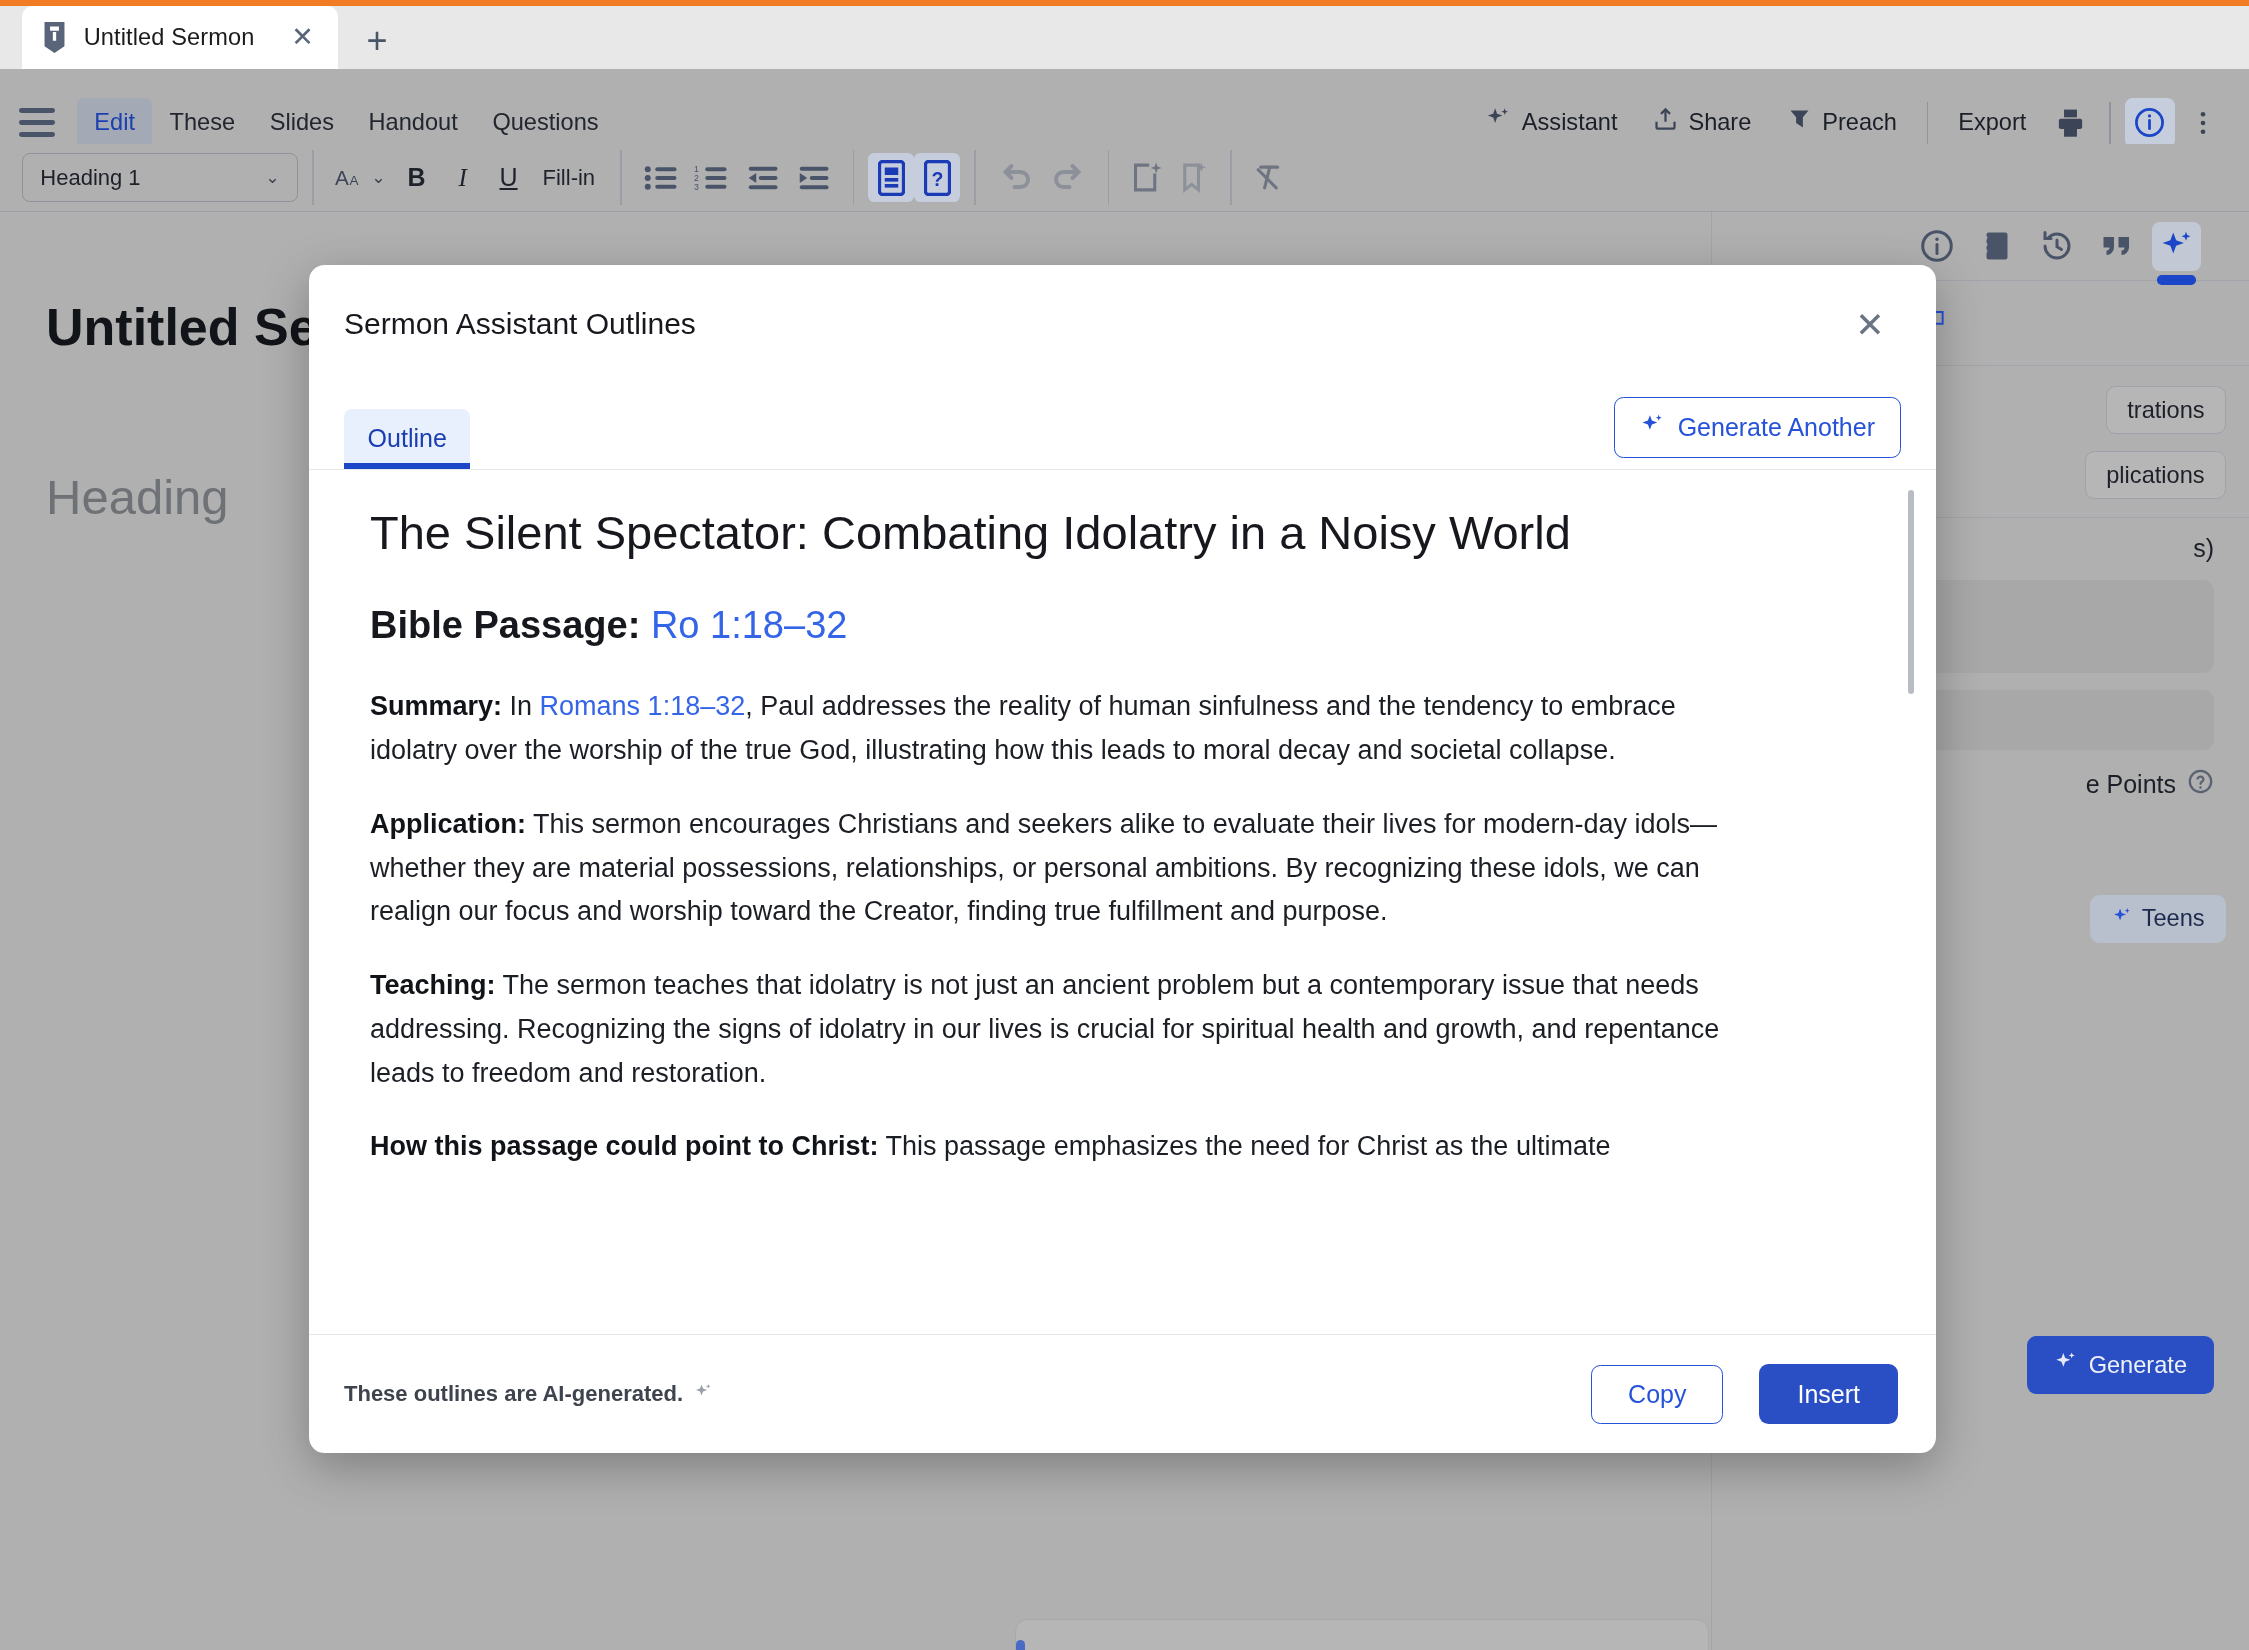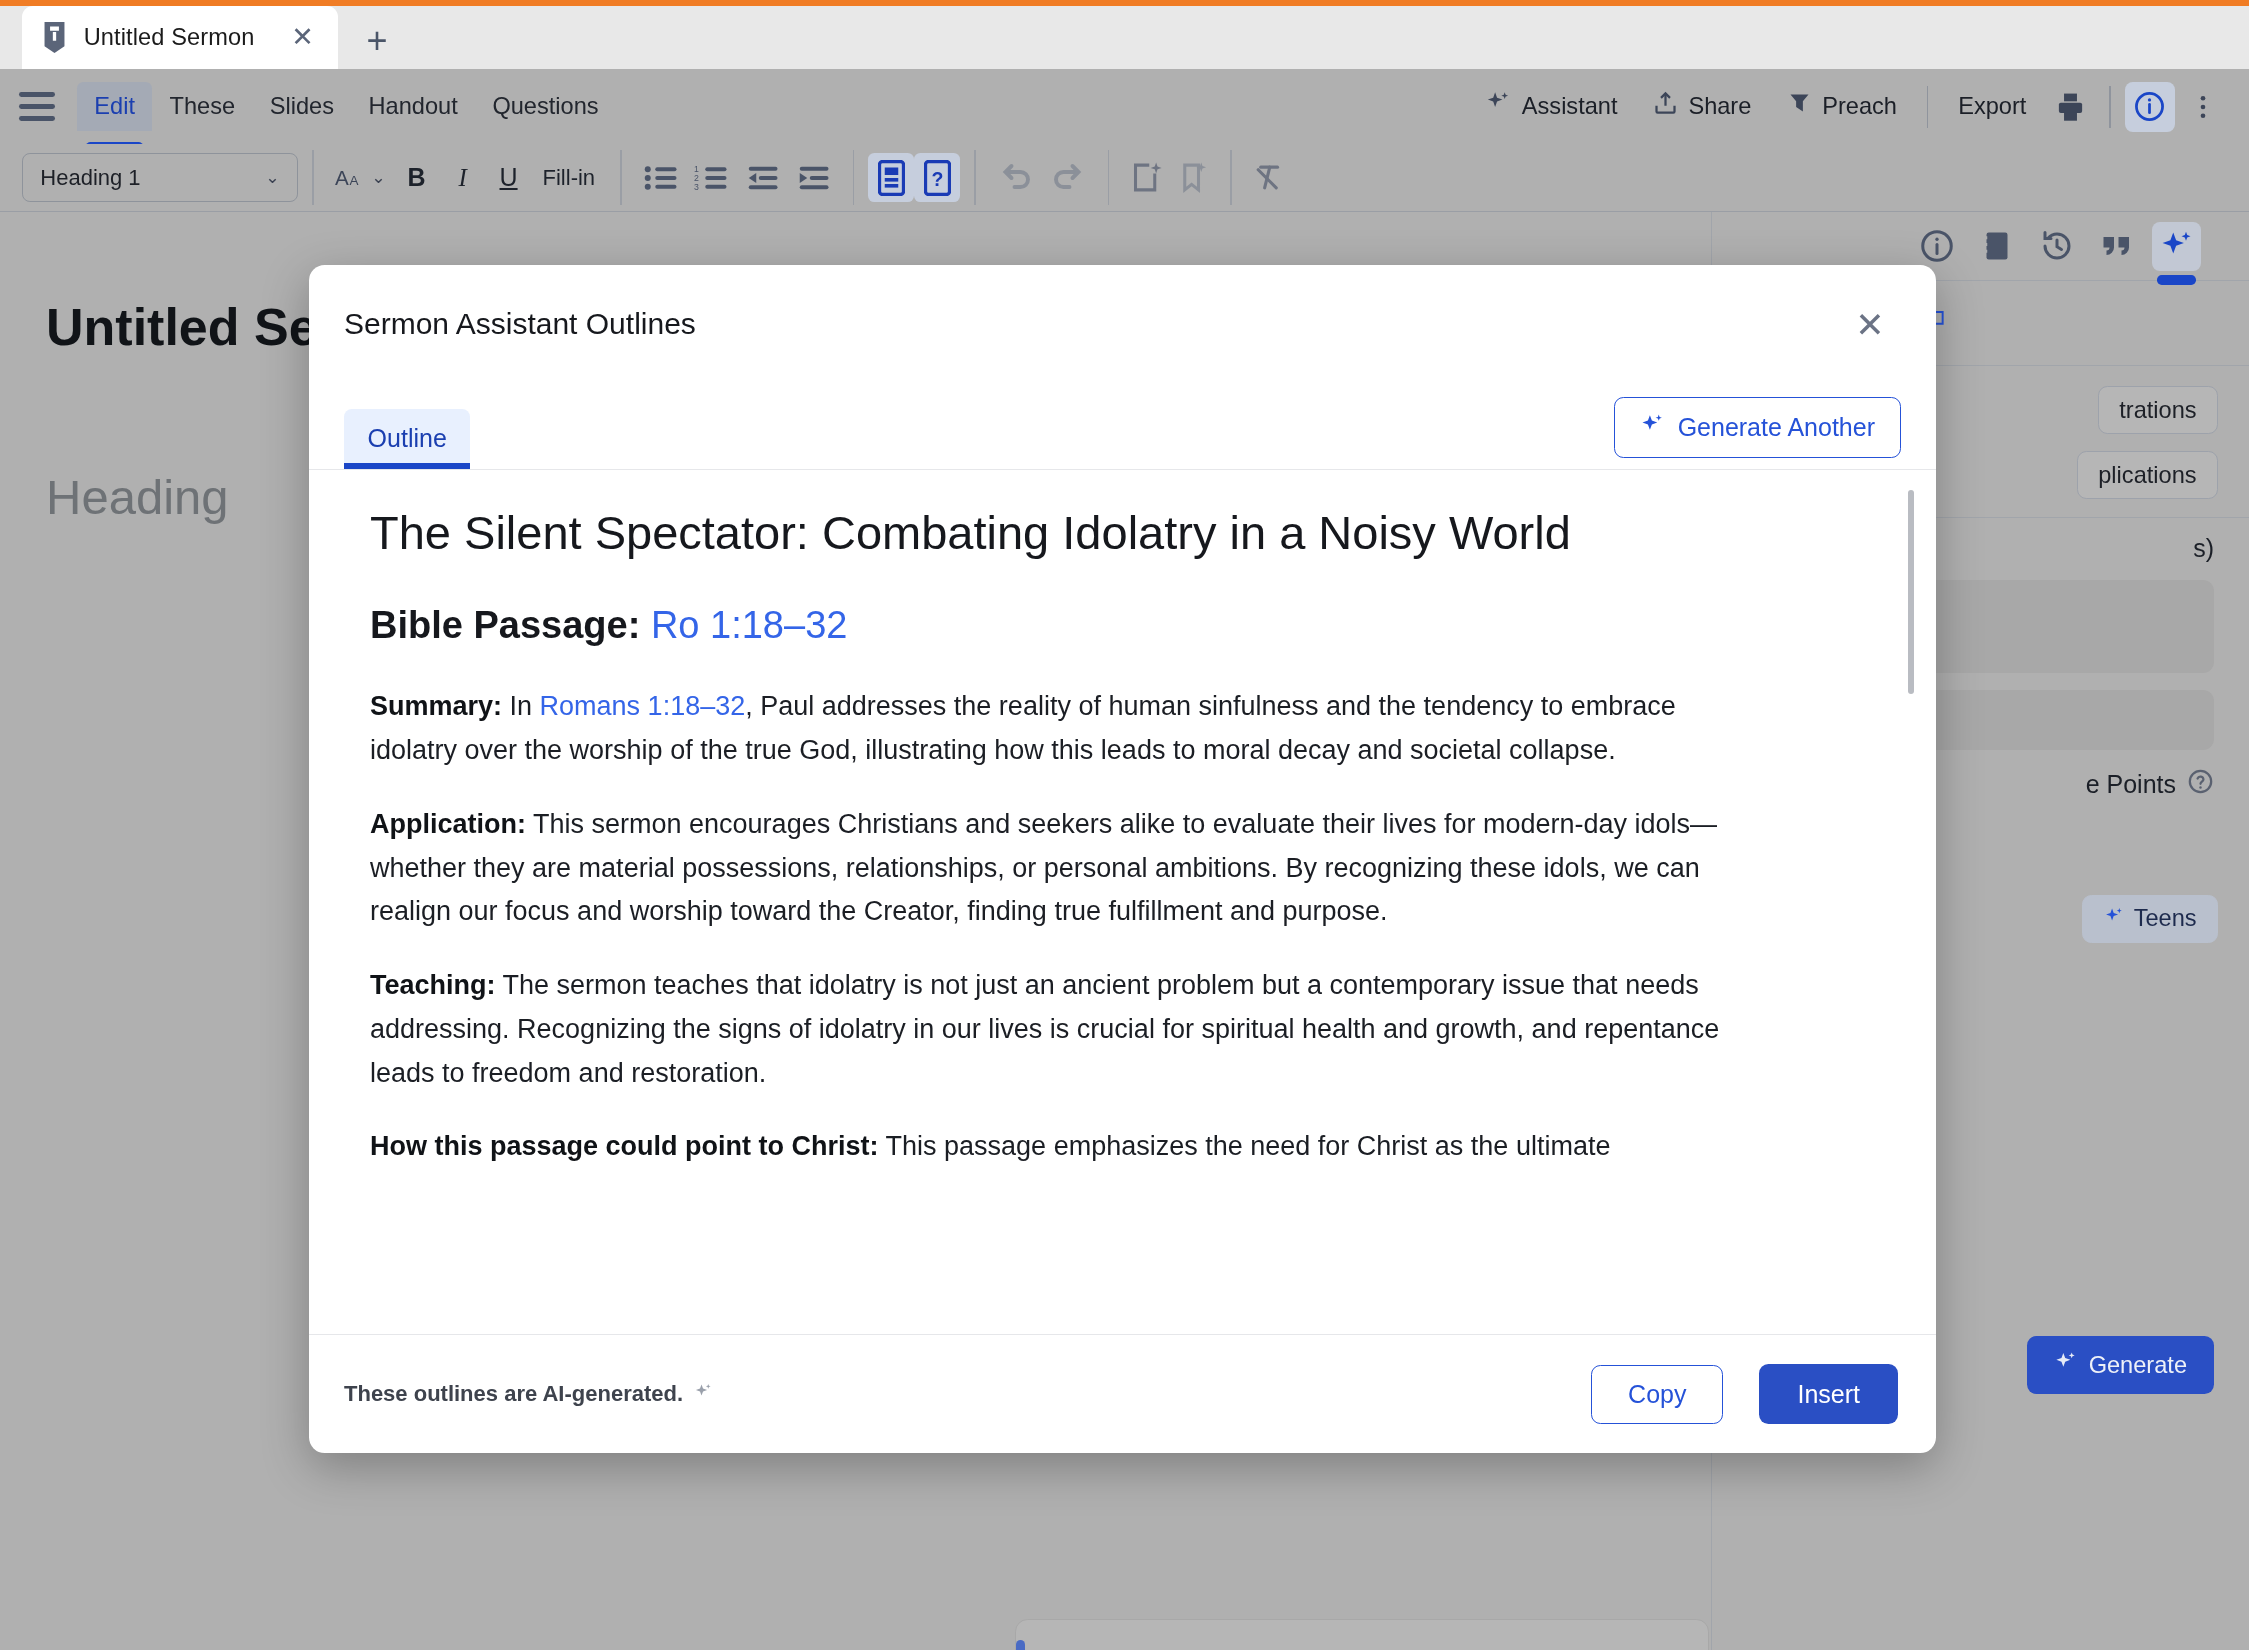--- a/index.html
+++ b/index.html
@@ -47,21 +47,21 @@
   }
 
   
   #app {
     position: absolute; left: 0; top: 69px; width: 2250px; height: 1581px;
     background: #b0b0b0;
   }
 
   
   #main-toolbar {
-    position: absolute; left: 0; top: 0; width: 2250px; height: 75px;
+    position: absolute; left: 0; top: 16px; width: 2250px; height: 75px;
     display: flex; align-items: center;
   }
   #hamburger-button {
     width: 44px; height: 44px; margin-left: 19px; margin-right: 14px;
     display: flex; flex-direction: column; justify-content: center; gap: 7px;
     flex: none;
   }
   #hamburger-button span { display: block; width: 36px; height: 4.7px; background: #4a5468; border-radius: 2.4px; }
   .nav-tab {
     font-size: 23.6px; color: #22262e; padding: 11px 17.3px; position: relative;
@@ -148,21 +148,21 @@
     content: ""; position: absolute; left: 4.7px; right: 4.7px; bottom: -14px;
     height: 9.4px; background: #1a46c7; border-radius: 4.7px;
   }
   #sidebar-header {
     height: 85px; display: flex; align-items: center; padding: 0 31px;
     border-bottom: 1.6px solid #a1a5ab;
   }
   #sidebar-title { font-size: 27px; font-weight: bold; color: #1b1f27; }
   #feedback-link { margin-left: 20.4px; font-size: 25px; color: #2552d8; display: flex; align-items: center; gap: 7.9px; }
   #sidebar-body { padding: 20.4px 0 0 0; }
-  .chip-row { display: flex; justify-content: flex-end; padding-right: 32px; margin-bottom: 17.3px; }
+  .chip-row { display: flex; justify-content: flex-end; padding-right: 24px; margin-bottom: 17.3px; }
   .chip {
     border: 1.6px solid #9da2ab; border-radius: 9.4px; padding: 9.4px 20.4px;
     font-size: 23.6px; color: #1d2027; background: #b6b6b6;
   }
   .chip.filled { background: #b9c0cd; border-color: #b9c0cd; color: #1d2a4d; display: flex; align-items: center; gap: 9.4px; }
   .sb-divider { height: 1.6px; background: #a1a5ab; margin: 15.7px 0; }
   .sb-label {
     font-size: 25px; color: #1b1f27; padding: 0 36px 0 0; text-align: right;
     display: flex; align-items: center; justify-content: flex-end; gap: 11px;
   }

